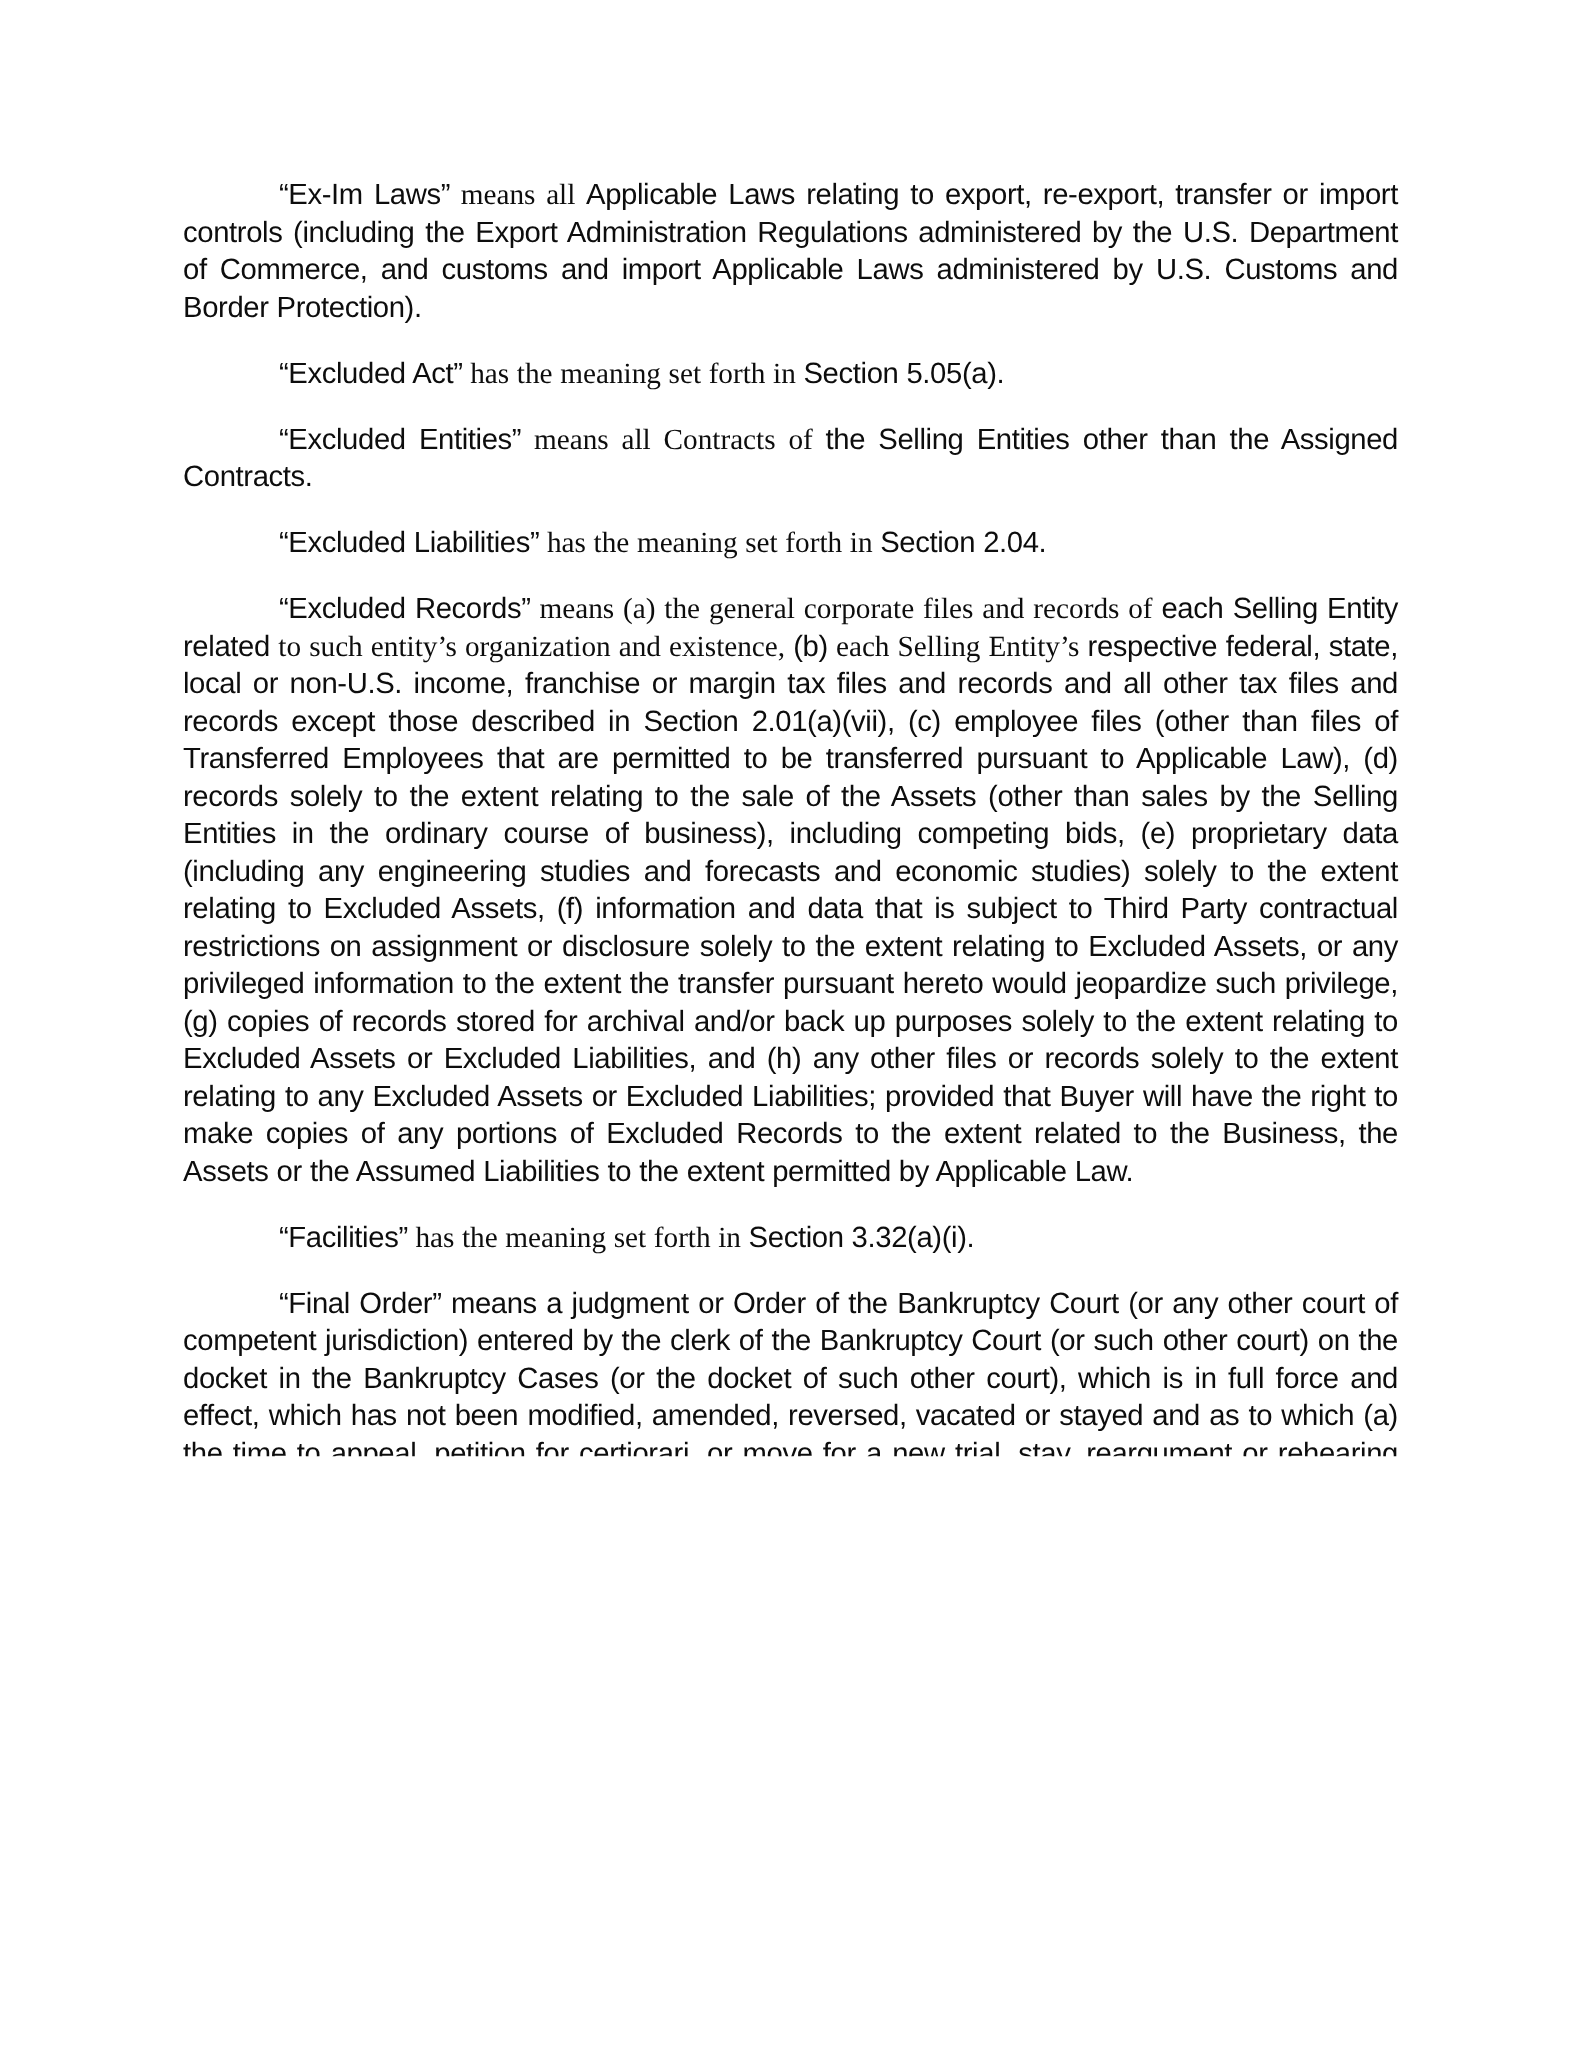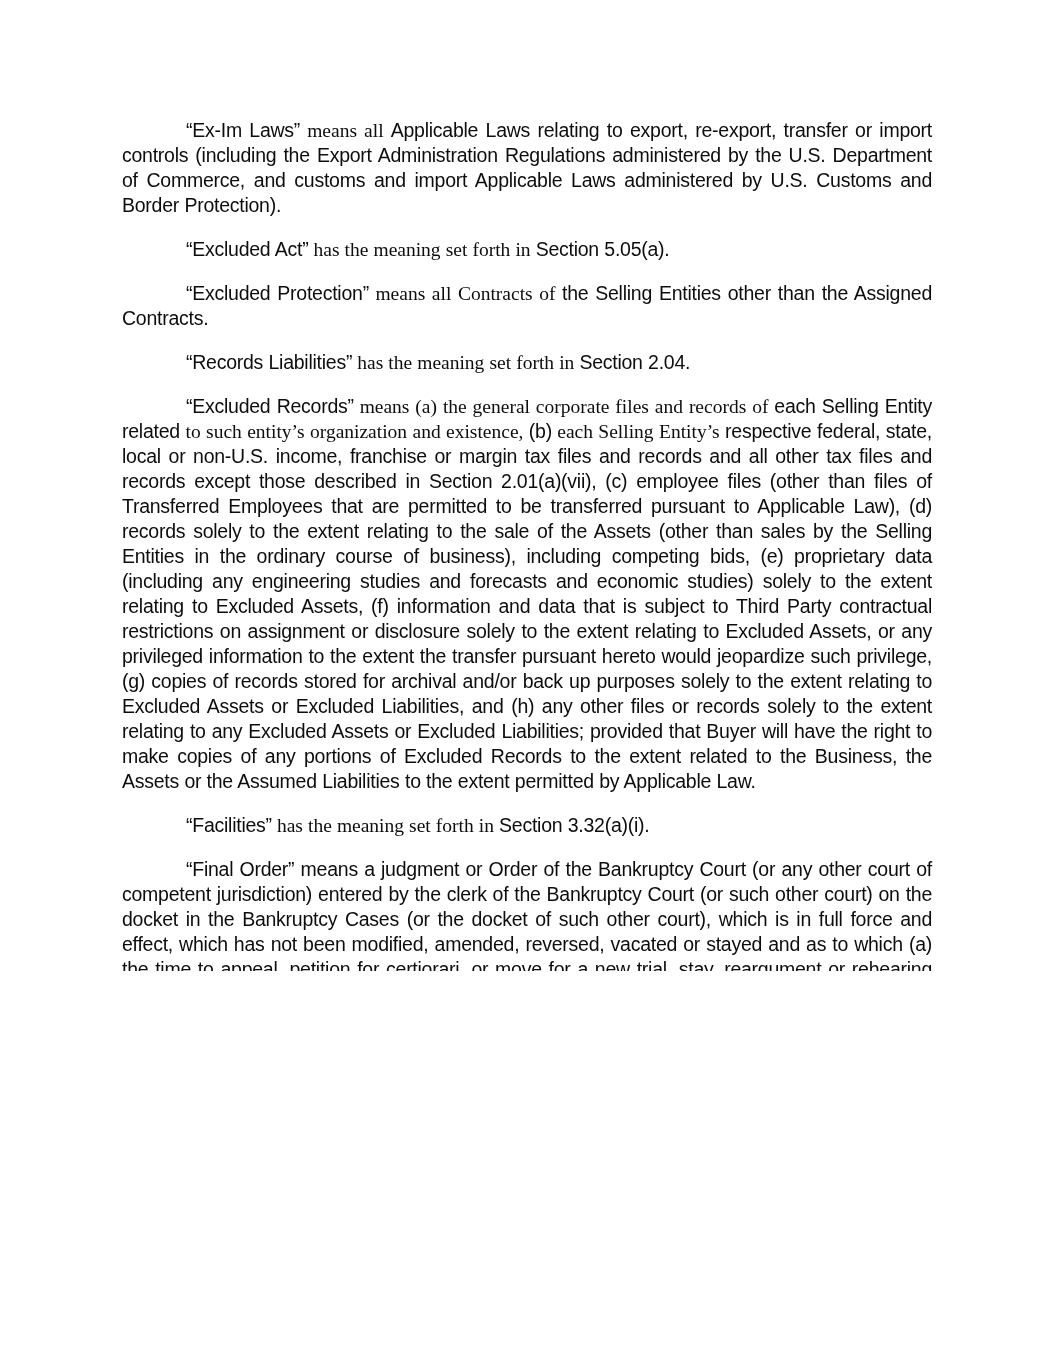--- a/index.html
+++ b/index.html
@@ -56,21 +56,21 @@
     color: #b91c1c;
   }
 </style>
 </head>
 <body>
 
 <div class="page">
   <div class="content" id="paragraphs">
       <p class="para"><span class="run-sans">“Ex-Im Laws”</span><span class="run-serif"> means all </span><span class="run-sans">Applicable Laws relating to export, re-export, transfer or import controls (including the Export Administration Regulations administered by the U.S. Department of Commerce, and customs and import Applicable Laws administered by U.S. Customs and Border Protection).</span></p>
       <p class="para"><span class="run-sans">“Excluded Act”</span><span class="run-serif"> has the meaning set forth in </span><span class="run-sans">Section 5.05(a).</span></p>
-      <p class="para"><span class="run-sans">“Excluded Protection”</span><span class="run-serif"> means all Contracts of </span><span class="run-sans">the Selling Entities other than the Assigned Contracts.</span></p>
-      <p class="para"><span class="run-sans">“Records Liabilities”</span><span class="run-serif"> has the meaning set forth in </span><span class="run-sans">Section 2.04.</span></p>
+      <p class="para"><span class="run-sans">“Excluded Entities”</span><span class="run-serif"> means all Contracts of </span><span class="run-sans">the Selling Entities other than the Assigned Contracts.</span></p>
+      <p class="para"><span class="run-sans">“Excluded Liabilities”</span><span class="run-serif"> has the meaning set forth in </span><span class="run-sans">Section 2.04.</span></p>
       <p class="para"><span class="run-sans">“Excluded Records”</span><span class="run-serif"> means (a) the general corporate files and records of </span><span class="run-sans">each Selling Entity related </span><span class="run-serif">to such entity’s organization and existence, </span><span class="run-sans">(b)</span><span class="run-serif"> each Selling Entity’s </span><span class="run-sans">respective federal, state, local or non-U.S. income, franchise or margin tax files and records and all other tax files and records except those described in Section 2.01(a)(vii), (c) employee files (other than files of Transferred Employees that are permitted to be transferred pursuant to Applicable Law), (d) records solely to the extent relating to the sale of the Assets (other than sales by the Selling Entities in the ordinary course of business), including competing bids, (e) proprietary data (including any engineering studies and forecasts and economic studies) solely to the extent relating to Excluded Assets, (f) information and data that is subject to Third Party contractual restrictions on assignment or disclosure solely to the extent relating to Excluded Assets, or any privileged information to the extent the transfer pursuant hereto would jeopardize such privilege, (g) copies of records stored for archival and/or back up purposes solely to the extent relating to Excluded Assets or Excluded Liabilities, and (h) any other files or records solely to the extent relating to any Excluded Assets or Excluded Liabilities; provided that Buyer will have the right to make copies of any portions of Excluded Records to the extent related to the Business, the Assets or the Assumed Liabilities to the extent permitted by Applicable Law.</span></p>
       <p class="para"><span class="run-sans">“Facilities”</span><span class="run-serif"> has the meaning set forth in </span><span class="run-sans">Section 3.32(a)(i).</span></p>
       <p class="para"><span class="run-sans">“Final Order” means a judgment or Order of the Bankruptcy Court (or any other court of competent jurisdiction) entered by the clerk of the Bankruptcy Court (or such other court) on the docket in the Bankruptcy Cases (or the docket of such other court), which is in full force and effect, which has not been modified, amended, reversed, vacated or stayed and as to which (a) the time to appeal, petition for certiorari, or move for a new trial, stay, reargument or rehearing has expired and as to which no appeal, petition for certiorari or motion for new trial, stay, reargument or rehearing is then pending or (b) if an appeal, writ of certiorari new trial, reargument or rehearing thereof has been sought, such Order or judgment of the Bankruptcy Court or other court of competent jurisdiction has been affirmed by the highest court to which such Order was appealed, or certiorari has been denied, or a new trial, stay, reargument or rehearing has been denied or resulted in no modification of such Order, and the time to take any further appeal, petition for certiorari or move for a new trial, reargument or rehearing has expired, as a result of which such</span></p>
     </div>
   <div class="page-number">7</div>
   <div class="doc-stamp">#99621647v43</div>
 </div>
 
 </body></html>

